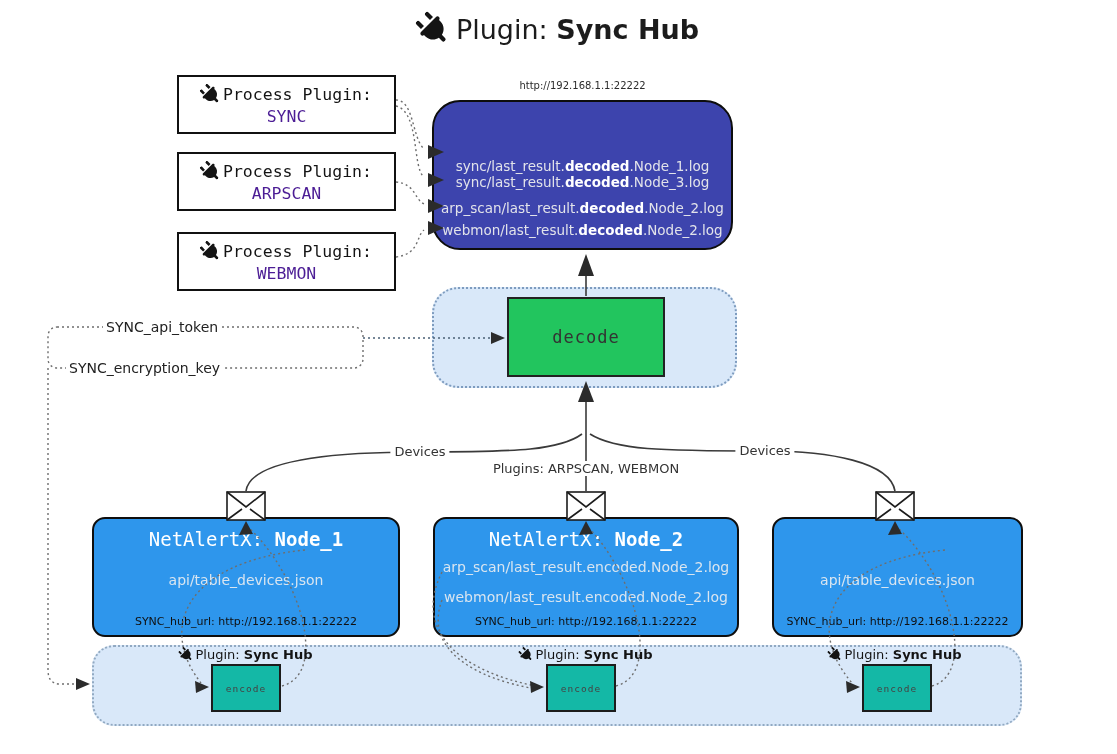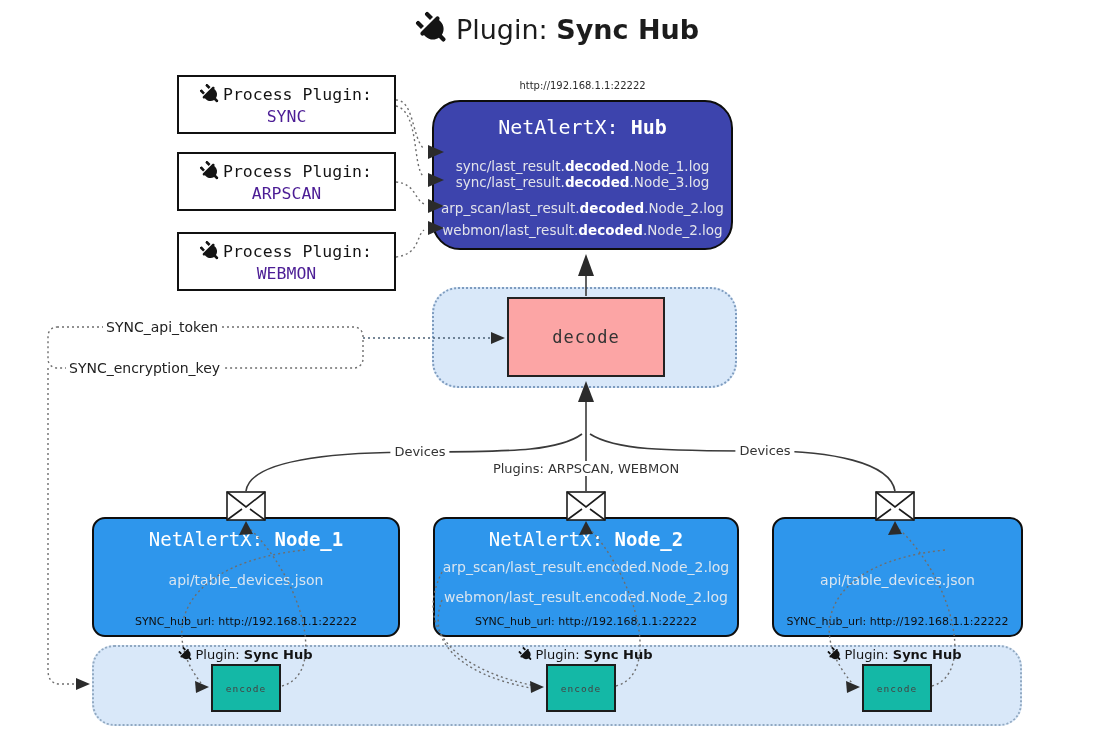--- a/index.html
+++ b/index.html
@@ -27,21 +27,21 @@
   .hub{left:432px;top:100px;width:301px;height:150px;background:#3D44AD;border:2.5px solid #0d0d0d;
        border-radius:28px;box-sizing:border-box;z-index:2;}
   .hub-title{top:13px;left:0;right:0;text-align:center;font-size:20px;color:#fff;}
   .hub-title b{font-weight:700;}
   .hub-row{left:0;right:0;text-align:center;font-size:13.5px;color:#E2E3EA;white-space:nowrap;}
   .hub-row b{color:#fff;font-weight:700;}
 
   
   .panel{background:#D9E8F9;box-sizing:border-box;z-index:1;}
   .decode-panel{left:432px;top:287px;width:305px;height:101px;border:2px dotted #7E9CBF;border-radius:26px;}
-  .decode-box{left:507px;top:297px;width:158px;height:80px;background:#fca5a5;border:2px solid #222;
+  .decode-box{left:507px;top:297px;width:158px;height:80px;background:#22c55e;border:2px solid #222;
               box-sizing:border-box;z-index:2;display:flex;align-items:center;justify-content:center;
               font-size:17px;letter-spacing:1px;color:#333;}
 
   
   .line-label{background:#fff;padding:0 3px;font-size:14px;color:#222;z-index:6;white-space:nowrap;}
 
   
   .edge-label{background:#fff;padding:0 4px;font-size:13px;color:#333;z-index:6;
               transform:translateX(-50%);white-space:nowrap;}
 
@@ -177,23 +177,20 @@
         <svg class="plug-icon" width="19" height="21">
           <use href="#plug"></use>
         </svg>
       <span>Process Plugin:</span>
       </div>
     <div class="l2">WEBMON</div>
   </div>
 
   <div class="abs hub-url">http://192.168.1.1:22222</div>
   <div class="abs hub">
-    <div class="abs hub-title mono">
-      <span>NetAlertX: </span><b>Hub</b>
-    </div>
     <div class="abs hub-row" style="top:56px;">
       <span>sync/last_result.</span><b>decoded</b><span>.Node_1.log</span>
     </div>
     <div class="abs hub-row" style="top:72px;">
       <span>sync/last_result.</span><b>decoded</b><span>.Node_3.log</span>
     </div>
     <div class="abs hub-row" style="top:98px;">
       <span>arp_scan/last_result.</span><b>decoded</b><span>.Node_2.log</span>
     </div>
     <div class="abs hub-row" style="top:120px;">

